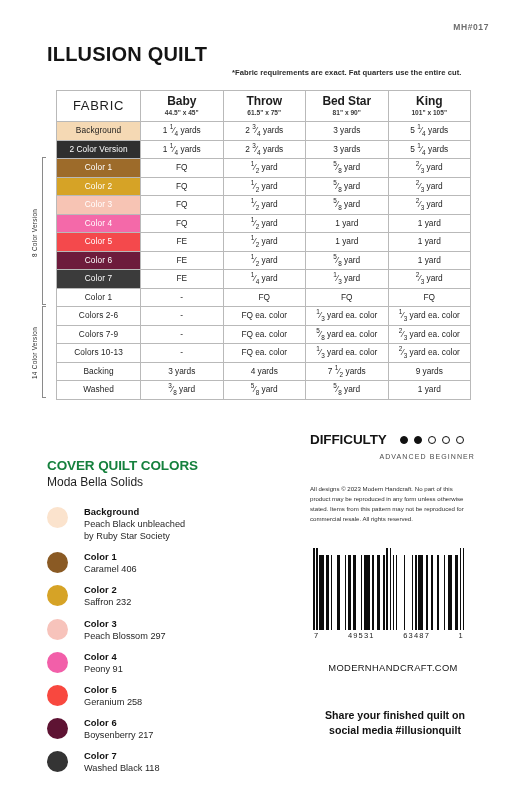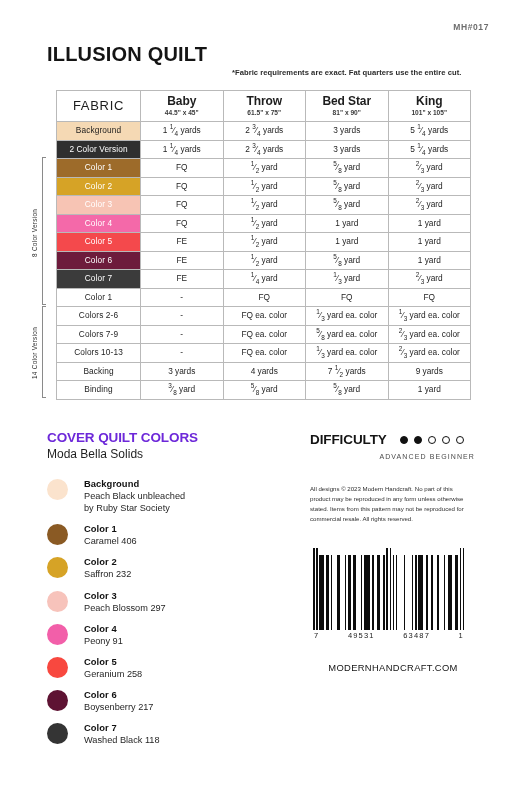--- a/index.html
+++ b/index.html
@@ -72,21 +72,21 @@
   .vbracket {
     position: absolute;
     border-left: .8px solid #8a8a8a;
     border-top: .8px solid #8a8a8a;
     border-bottom: .8px solid #8a8a8a;
     width: 4px;
   }
 
   
   .cqc { position: absolute; top: 430px; left: 47px; width: 235px; }
-  .cqc-title { font-size: 13.5px; font-weight: 700; letter-spacing: -.1px; color:#6d28d9; }
+  .cqc-title { font-size: 13.5px; font-weight: 700; letter-spacing: -.1px; color:#15803d;margin-top:28px; }
   .cqc-sub { font-size: 12px; font-weight: 400; color: #1f1f1f; margin-top: 2px; }
   .cqc-list { margin-top: 17px; }
   .cqc-item { display: flex; align-items: flex-start; margin-bottom: 9px; }
   .dot { width: 21px; height: 21px; border-radius: 50%; flex: 0 0 21px; margin-top: 1px; }
   .cqc-text { margin-left: 16px; }
   .cqc-name { font-size: 9.4px; font-weight: 700; color: #111; letter-spacing: .05px; }
   .cqc-desc { font-size: 9.2px; font-weight: 400; color: #262626; line-height: 1.32; margin-top: 1px; }
 
   
   .diff { position: absolute; top: 432px; left: 310px; width: 175px; }
@@ -258,21 +258,21 @@
             <td class="fr"><sup>2</sup>⁄<sub>3</sub> yard ea. color</td>
           </tr>
           <tr>
             <td class="swatch-cell">Backing</td>
             <td class="fr">3 yards</td>
             <td class="fr">4 yards</td>
             <td class="fr">7 <sup>1</sup>⁄<sub>2</sub> yards</td>
             <td class="fr">9 yards</td>
           </tr>
           <tr>
-            <td class="swatch-cell">Binding</td>
+            <td class="swatch-cell">Washed</td>
             <td class="fr"><sup>3</sup>⁄<sub>8</sub> yard</td>
             <td class="fr"><sup>5</sup>⁄<sub>8</sub> yard</td>
             <td class="fr"><sup>5</sup>⁄<sub>8</sub> yard</td>
             <td class="fr">1 yard</td>
           </tr>
         </tbody>
     </table>
 
     <div class="vbracket" style="left:-14px; top:67px; height:148px;"></div>
     <div class="vlabel" style="left:-25px; top:85px; height:115px;">8 Color Version</div>
@@ -478,14 +478,18 @@
     <div class="bc-digits">
       <span>7</span>
       <span>49531</span>
       <span>63487</span>
       <span>1</span>
     </div>
   </div>
 
   <div class="site">MODERNHANDCRAFT.COM</div>
 
+  <div class="share">
+    <div>Share your finished quilt on</div>
+    <div>social media #illusionquilt</div>
+  </div>
 
 </div>
 
 </body></html>

